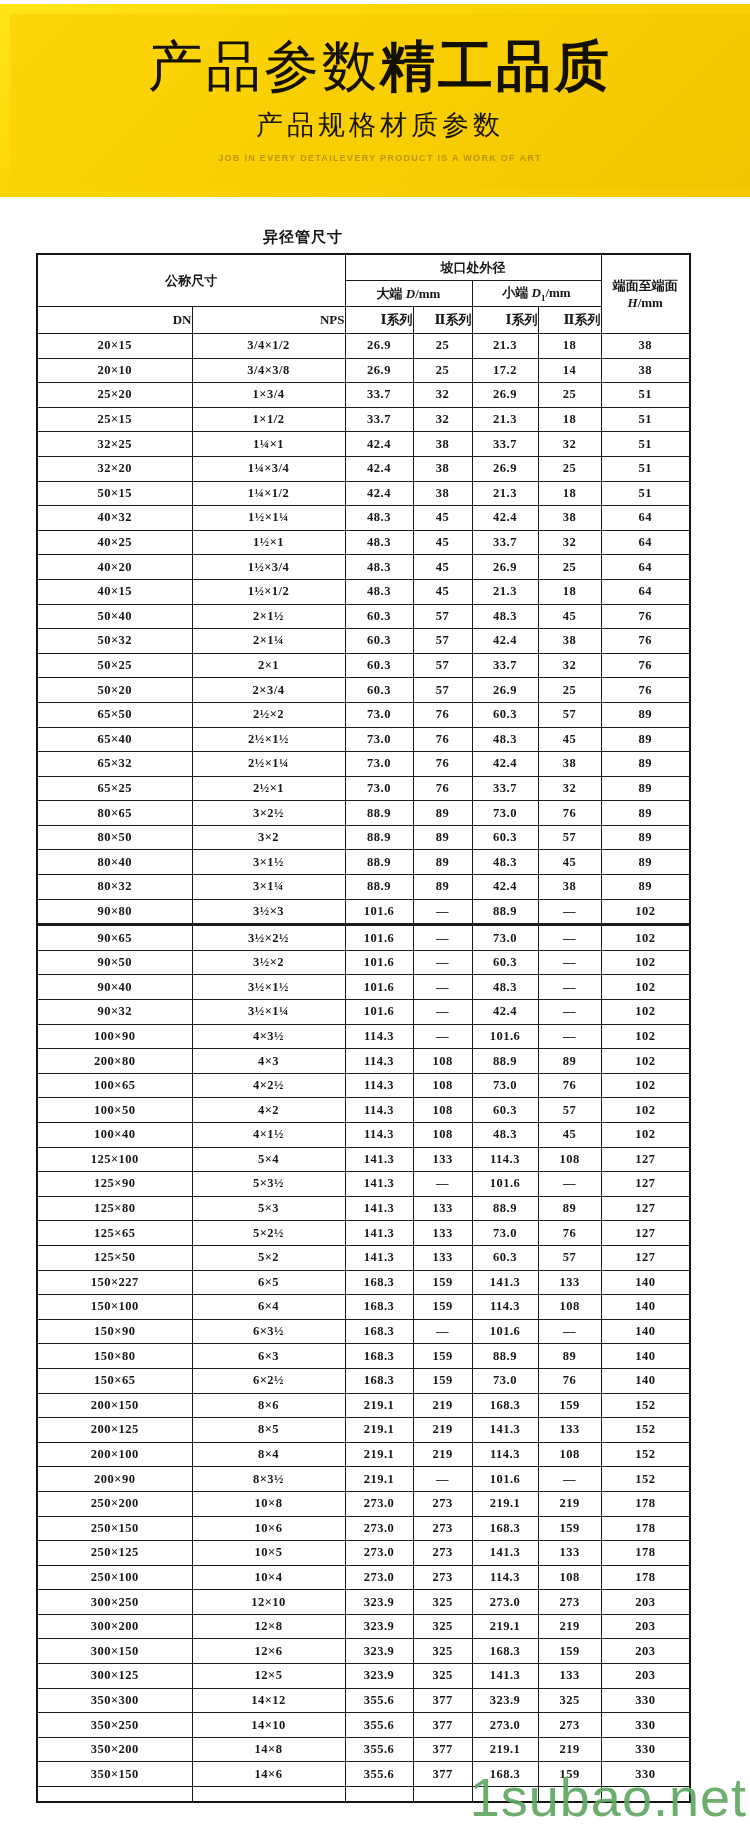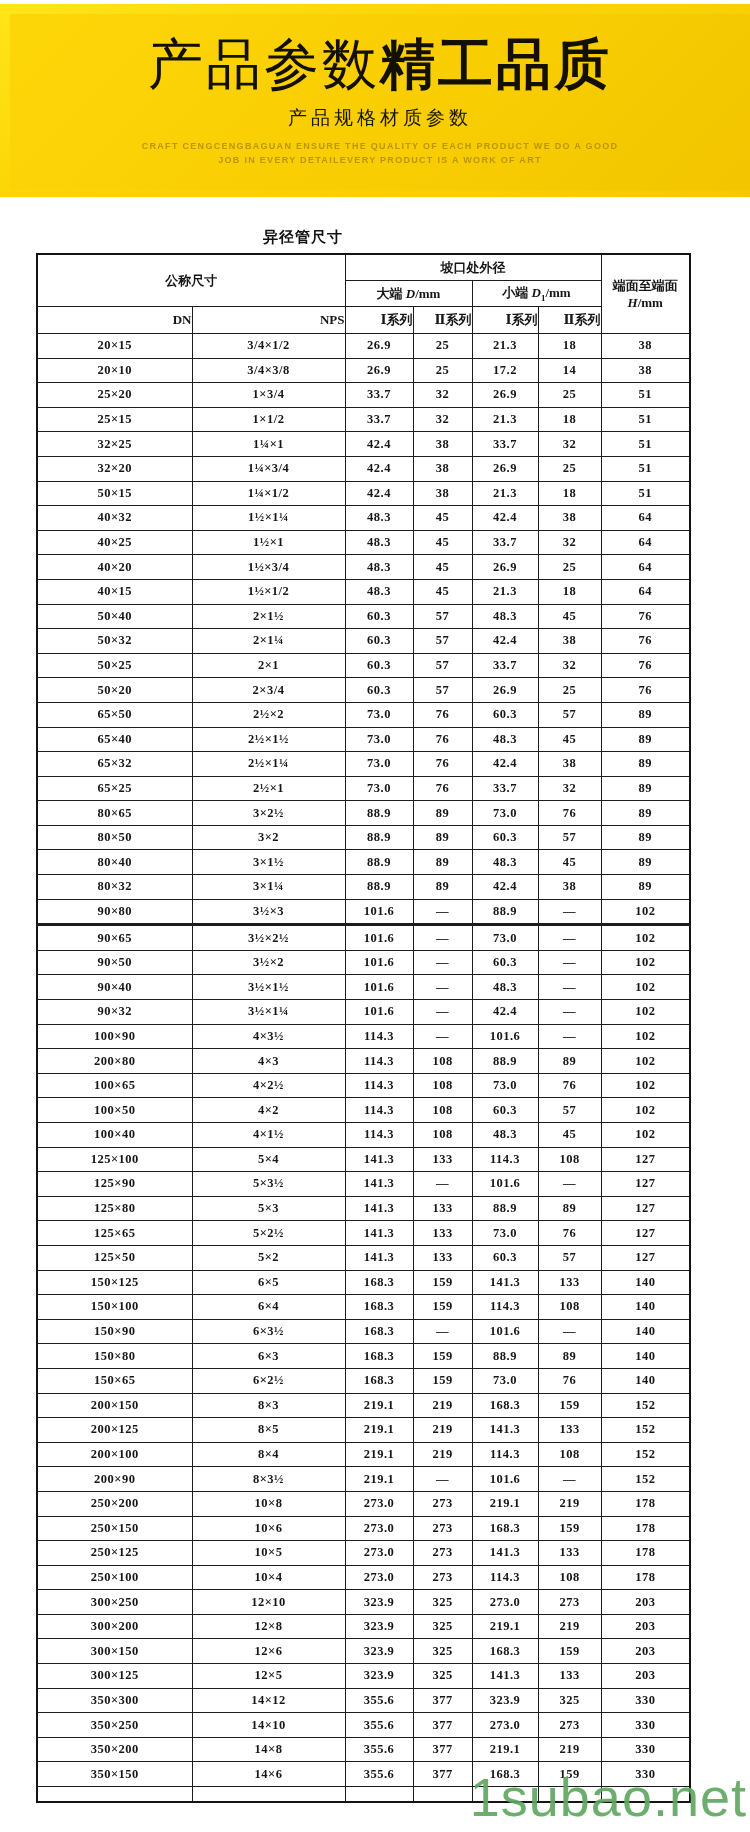--- a/index.html
+++ b/index.html
@@ -19,21 +19,21 @@
     display:flex;flex-direction:column;align-items:center;justify-content:center;
   }
   .banner-title{
     font-family:"Liberation Sans","DejaVu Sans",sans-serif;
     font-size:55px;line-height:1.02;color:#141000;letter-spacing:3px;white-space:nowrap;
     font-weight:500;
   }
   .banner-title .bold{font-weight:900;}
   .banner-sub{
     font-family:"Liberation Sans","DejaVu Sans",sans-serif;
-    font-size:19px;color:#1a1500;margin-top:13px;letter-spacing:4px;font-weight:400;
+    font-size:27px;color:#1a1500;margin-top:13px;letter-spacing:4px;font-weight:400;
   }
   .banner-tagline{
     margin-top:9px;text-align:center;
     font-family:"Liberation Sans","DejaVu Sans",sans-serif;
     font-size:9px;line-height:1.55;letter-spacing:1.3px;
     color:#bb9608;font-weight:bold;
   }
   
   .table-title{
     position:absolute;top:228px;left:0;width:606px;text-align:center;
@@ -71,21 +71,20 @@
 
 <div class="page">
 
   <div class="banner">
     <div class="banner-inner">
       <div class="banner-title">
         <span>产品参数</span><span class="bold">精工品质</span>
       </div>
       <div class="banner-sub">产品规格材质参数</div>
       <div class="banner-tagline">
-        <div>CRAFT CENGCENGBAGUAN ENSURE THE QUALITY OF EACH PRODUCT WE DO A GOOD</div>
         <div>JOB IN EVERY DETAILEVERY PRODUCT IS A WORK OF ART</div>
       </div>
     </div>
   </div>
 
   <div class="table-title">异径管尺寸</div>
 
   <table class="spec">
     <colgroup>
       <col style="width:155px">
@@ -459,21 +458,21 @@
         <tr>
           <td>125×50</td>
           <td>5×2</td>
           <td>141.3</td>
           <td>133</td>
           <td>60.3</td>
           <td>57</td>
           <td>127</td>
         </tr>
         <tr>
-          <td>150×125</td>
+          <td>150×227</td>
           <td>6×5</td>
           <td>168.3</td>
           <td>159</td>
           <td>141.3</td>
           <td>133</td>
           <td>140</td>
         </tr>
         <tr>
           <td>150×100</td>
           <td>6×4</td>
@@ -505,21 +504,21 @@
           <td>150×65</td>
           <td>6×2½</td>
           <td>168.3</td>
           <td>159</td>
           <td>73.0</td>
           <td>76</td>
           <td>140</td>
         </tr>
         <tr>
           <td>200×150</td>
-          <td>8×3</td>
+          <td>8×6</td>
           <td>219.1</td>
           <td>219</td>
           <td>168.3</td>
           <td>159</td>
           <td>152</td>
         </tr>
         <tr>
           <td>200×125</td>
           <td>8×5</td>
           <td>219.1</td>

